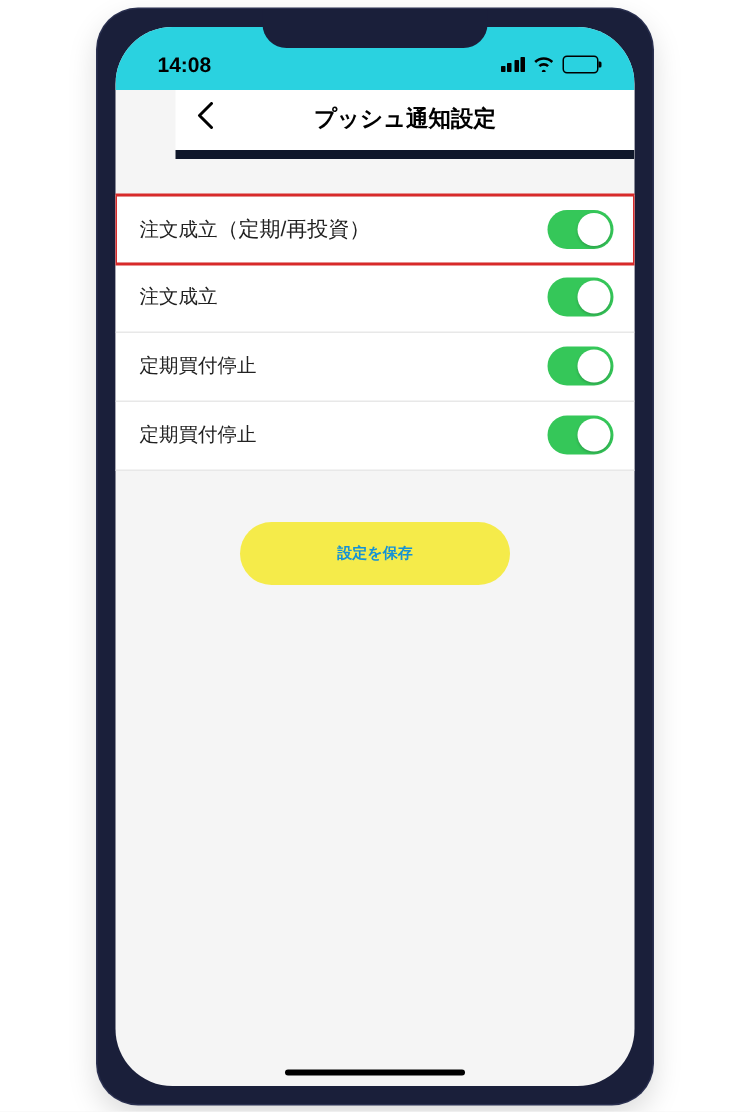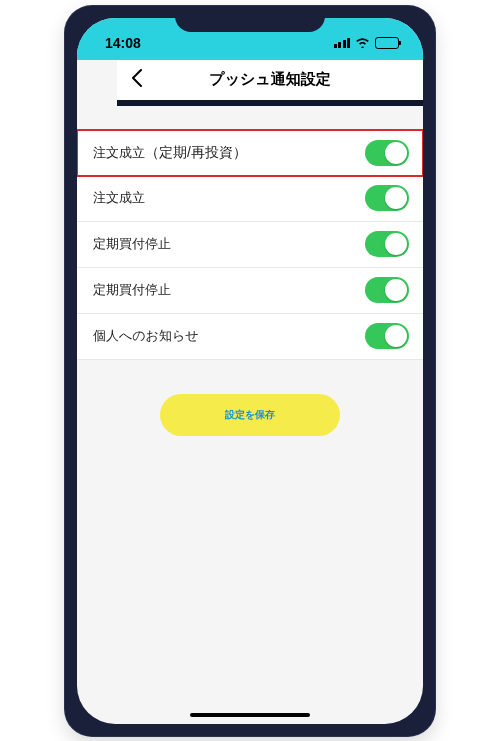--- a/index.html
+++ b/index.html
@@ -257,24 +257,20 @@
       <div class="setting-row">
         <div class="setting-label">定期買付停止</div>
         <div class="toggle"></div>
       </div>
 
       <div class="setting-row">
         <div class="setting-label">定期買付停止</div>
         <div class="toggle"></div>
       </div>
 
-      <div class="setting-row">
-        <div class="setting-label">個人へのお知らせ</div>
-        <div class="toggle"></div>
-      </div>
 
 
       <div class="save-btn">設定を保存</div>
     </div>
 
     <div class="home-indicator"></div>
   </div>
 </div>
 
 </body></html>

